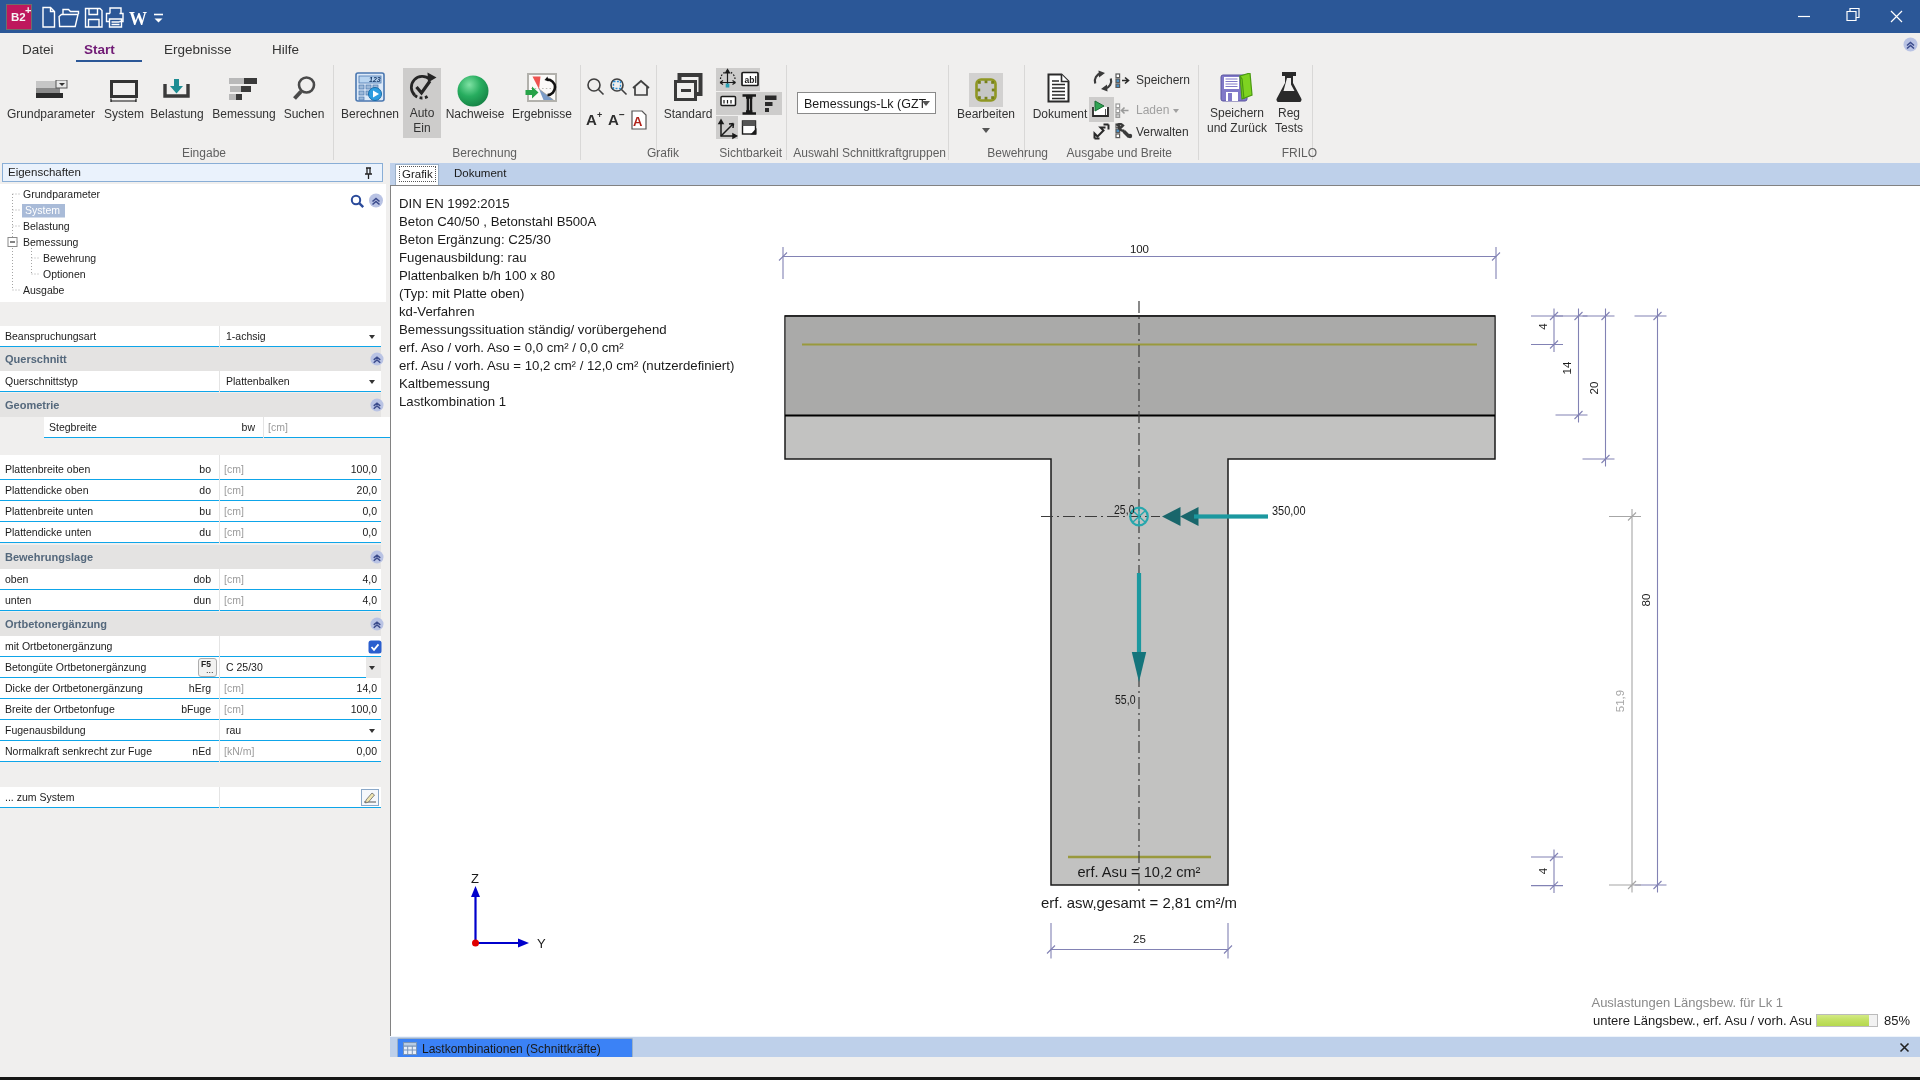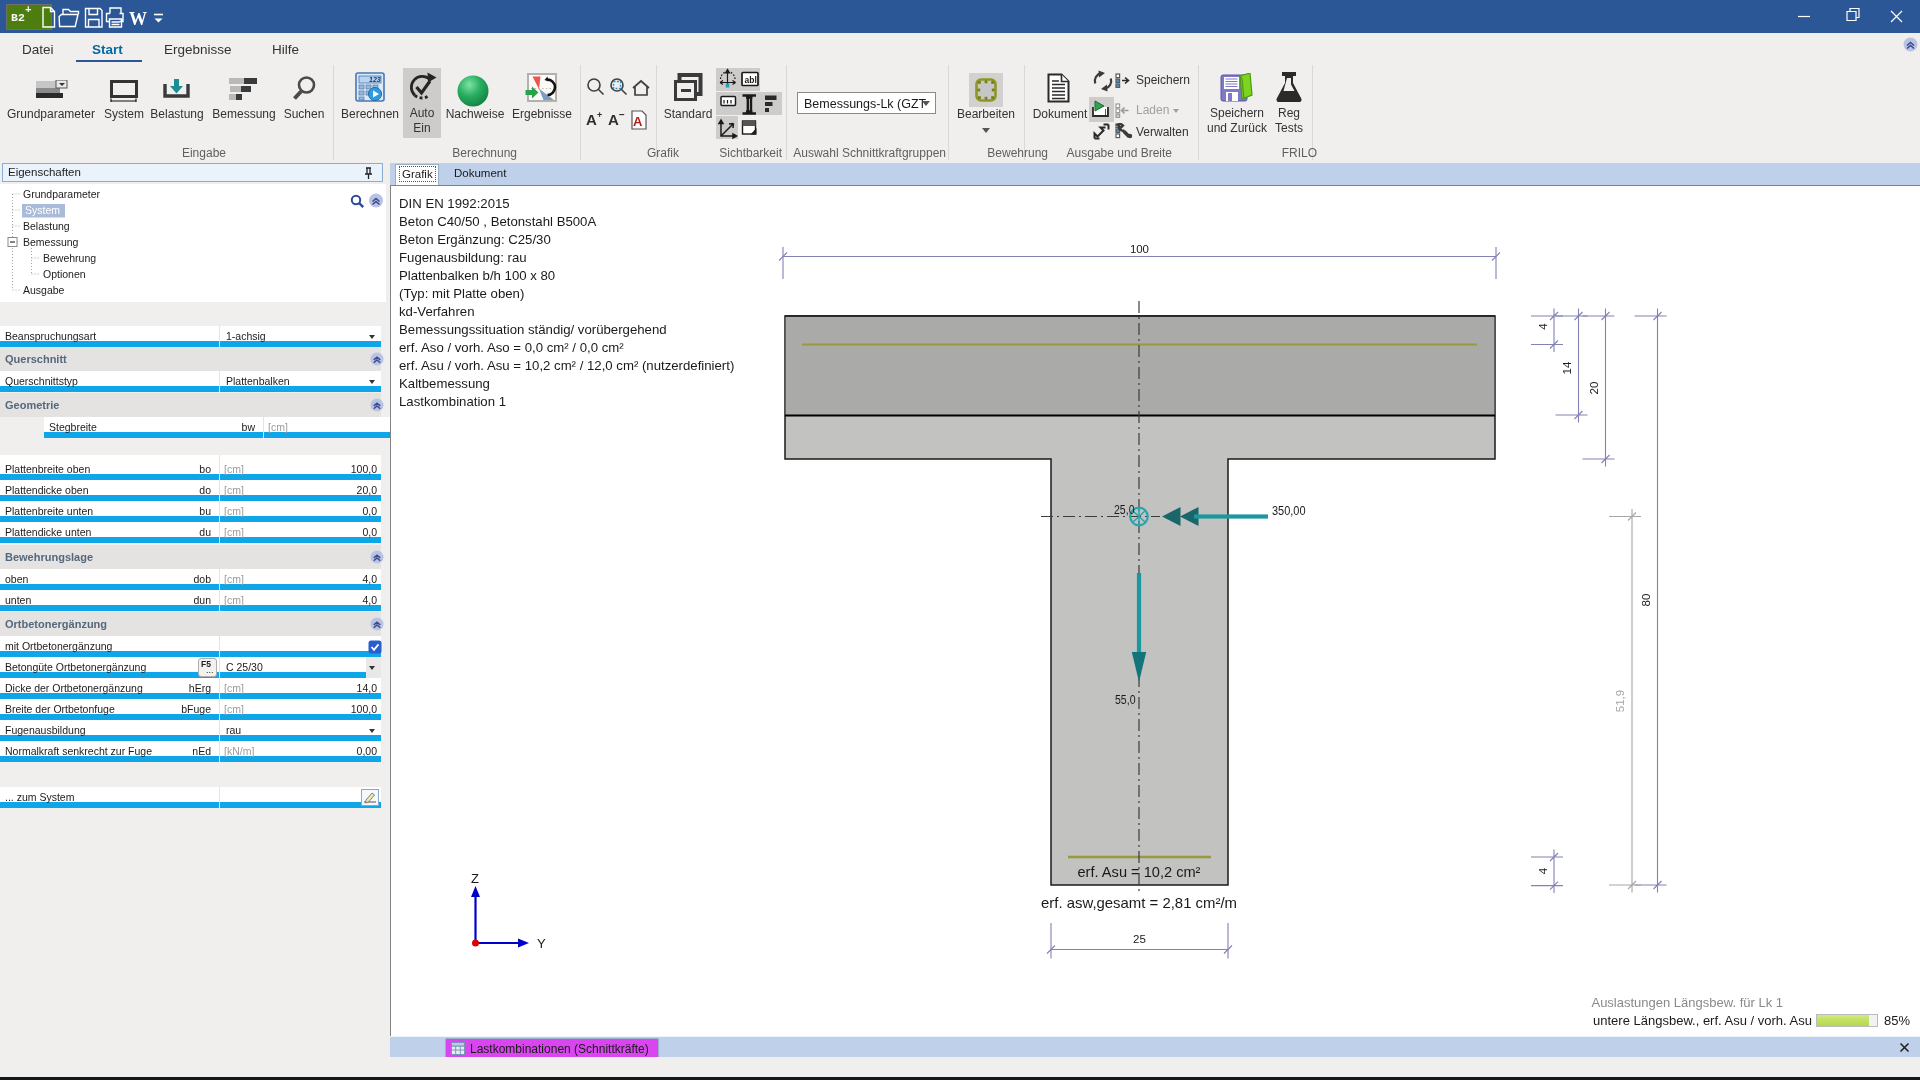--- a/index.html
+++ b/index.html
@@ -11,38 +11,38 @@
 .menuitem { position:absolute; top:9px; font-size:13.5px; color:#333; }
 #ribbon { position:absolute; left:0; top:62px; width:1920px; height:101px; background:#f0efee; }
 .rsep { position:absolute; top:3px; width:1px; height:95px; background:#d9d8d7; }
 .glabel { position:absolute; top:84px; font-size:12px; color:#5f5f5f; text-align:right; }
 .ilabel { position:absolute; font-size:12px; color:#333; text-align:center; white-space:nowrap; }
 #leftpanel { position:absolute; left:0; top:163px; width:390px; height:917px; background:#f0efee; }
 #propbox { position:absolute; left:2px; top:0px; width:381px; height:19px; background:#eaf2fc; border:1px solid #89aed6; font-size:11.5px; color:#222; padding-left:5px; padding-top:2px; }
 #treearea { position:absolute; left:0; top:21px; width:386px; height:118px; background:#ffffff; }
 .treeitem { position:absolute; font-size:10.5px; color:#222; white-space:nowrap; }
 .sechdr { position:absolute; left:0; width:381px; height:24px; background:#e4e3e2; font-size:11px; font-weight:bold; color:#54687c; padding-left:5px; line-height:24px; }
-.prow { position:absolute; left:0; width:381px; height:21px; background:#ffffff; border-bottom:6px solid #0ea5e9; }
+.prow { position:absolute; left:0; width:381px; height:21px; background:#ffffff; border-bottom:1px solid #0ea5e9; }
 .plabel { position:absolute; left:5px; top:4px; font-size:10.5px; color:#1a1a1a; white-space:nowrap; }
 .psym { position:absolute; right:170px; top:4px; font-size:10.5px; color:#1a1a1a; }
 .punit { position:absolute; left:224px; top:4px; font-size:10.5px; color:#9b9b9b; }
 .pval { position:absolute; right:4px; top:4px; font-size:10.5px; color:#1a1a1a; }
 .pvtext { position:absolute; left:226px; top:4px; font-size:10.5px; color:#1a1a1a; }
 .pcol { position:absolute; left:219px; top:0; width:1px; height:21px; background:#e4e4e4; }
 .ddarrow { position:absolute; right:6px; top:9px; width:0; height:0; border-left:3.5px solid transparent; border-right:3.5px solid transparent; border-top:4.5px solid #333; }
 #canvasarea { position:absolute; left:390px; top:185px; width:1530px; height:851px; background:#ffffff; border-left:1px solid #828282; border-top:1px solid #828282; }
 #tabstrip { position:absolute; left:390px; top:163px; width:1530px; height:22px; background:#bed0ea; }
 #bottombar { position:absolute; left:390px; top:1036px; width:1530px; height:21px; background:#bed0ea; border-top:1px solid #eef4fb; }
 #statusrow { position:absolute; left:0; top:1057px; width:1920px; height:20px; background:#f0efee; }
 #darkstrip { position:absolute; left:0; top:1077px; width:1920px; height:3px; background:#161616; }
 </style>
 </head>
 <body>
 <div id="titlebar">
-  <div class="abs" style="left:6px;top:4px;width:46px;height:26px;background:#4d7c0f;border:1px solid #6f6e6c;color:#f5f5f5;font-family:Liberation Mono, monospace;">
+  <div class="abs" style="left:6px;top:4px;width:26px;height:26px;background:#be185d;border:1px solid #6f6e6c;color:#f5f5f5;">
     <span class="abs" style="left:4px;top:6px;font-size:11.5px;font-weight:bold;">B2</span>
     <span class="abs" style="left:18px;top:-1px;font-size:11px;font-weight:bold;">+</span>
   </div>
   <svg class="abs" style="left:41px;top:6px" width="125" height="22" viewBox="0 0 125 22">
     <g stroke="#ffffff" stroke-width="1.4" fill="none">
       <path d="M2 1.5 h7.5 l4 4 V21 h-11.5 z M9.5 1.5 v4 h4"></path>
       <path d="M22 8 v-4.5 h5.5 l2 2 h8 v2.5 M20.5 8.5 h16.5 l-2.8 12 h-15.6 l-0.5 -10 z"></path>
       <path d="M44.5 2.5 H59 l2 2 V21 H44.5 z M48 2.5 v6 h8.5 v-6 M47.5 21 v-7.5 h10.5 V21"></path>
       <path d="M69 7.5 v-5.5 h11 v5.5 M69 7.5 h-3.5 v8 h3 m10 0 h3.5 v-8 h-3.5 M68.5 13 h12 v8 h-12 z M70.5 16 h8 M70.5 18.5 h8"></path>
     </g>
@@ -55,21 +55,21 @@
   <svg class="abs" style="left:1790px;top:0" width="130" height="33" viewBox="0 0 130 33">
     <g stroke="#ffffff" stroke-width="1.2" fill="none">
       <path d="M8 16.5 h12"></path>
       <path d="M57 11.5 h9 v9 h-9 z M60 11.5 v-3 h9 v9 h-3"></path>
       <path d="M101 11 l11 11 M112 11 l-11 11"></path>
     </g>
   </svg>
 </div>
 <div id="menurow">
   <span class="menuitem" style="left:22px;">Datei</span>
-  <span class="menuitem" style="left:92px;font-weight:bold;color:#0369a1;">Start</span>
+  <span class="menuitem" style="left:84px;font-weight:bold;color:#701a75;">Start</span>
   <span class="menuitem" style="left:164px;">Ergebnisse</span>
   <span class="menuitem" style="left:272px;">Hilfe</span>
   <div class="abs" style="left:76px;top:27px;width:66px;height:3px;background:#2b5797;"></div>
   <svg class="abs" style="left:1903px;top:4px" width="15" height="15" viewBox="0 0 15 15">
     <circle cx="7.5" cy="7.5" r="7" fill="#b9c3e4"></circle>
     <g stroke="#3b4b8c" stroke-width="1.6" fill="none">
         <path d="M4 8.5 l3.5 -3 l3.5 3 M4 11.5 l3.5 -3 l3.5 3"></path>
       </g>
   </svg>
 </div>
@@ -625,21 +625,21 @@
           <stop offset="0.45" stop-color="#c3e164"></stop>
           <stop offset="1" stop-color="#b5d94e"></stop>
   </linearGradient>
       </defs>
   <rect x="1425.5" y="828.5" width="61" height="12" fill="#f2f2f2" stroke="#bbbbbb"></rect>
   <rect x="1426" y="829" width="52" height="11" fill="url(#gbar)"></rect>
   <text x="1493" y="839" font-size="13px" fill="#1a1a1a">85%</text>
 </svg>
 </div>
 <div id="bottombar">
-  <div class="abs" style="left:7px;top:1px;width:214px;height:20px;background:#d946ef;border:1px solid #9ab0c8;border-bottom:none;border-radius:2px 2px 0 0;margin-left:48px;">
+  <div class="abs" style="left:7px;top:1px;width:236px;height:20px;background:#3b82f6;border:1px solid #9ab0c8;border-bottom:none;border-radius:2px 2px 0 0;">
     <svg class="abs" style="left:5px;top:3px" width="14" height="13" viewBox="0 0 14 13">
       <rect x="0.5" y="0.5" width="13" height="12" fill="#e8eef8" stroke="#7a94b8"></rect>
       <path d="M0.5 4 H13.5 M0.5 8 H13.5 M4.7 0.5 V12.5 M9.3 0.5 V12.5" stroke="#7a94b8" stroke-width="1"></path>
       <rect x="0.5" y="0.5" width="13" height="3.5" fill="#b8cce4" stroke="#7a94b8"></rect>
     </svg>
     <span class="abs" style="left:24px;top:3px;font-size:12px;color:#1a1a1a;white-space:nowrap;">Lastkombinationen (Schnittkräfte)</span>
   </div>
   <svg class="abs" style="right:10px;top:5px" width="11" height="11" viewBox="0 0 11 11">
     <path d="M1.5 1.5 L9.5 9.5 M9.5 1.5 L1.5 9.5" stroke="#222" stroke-width="1.6"></path>
   </svg>

